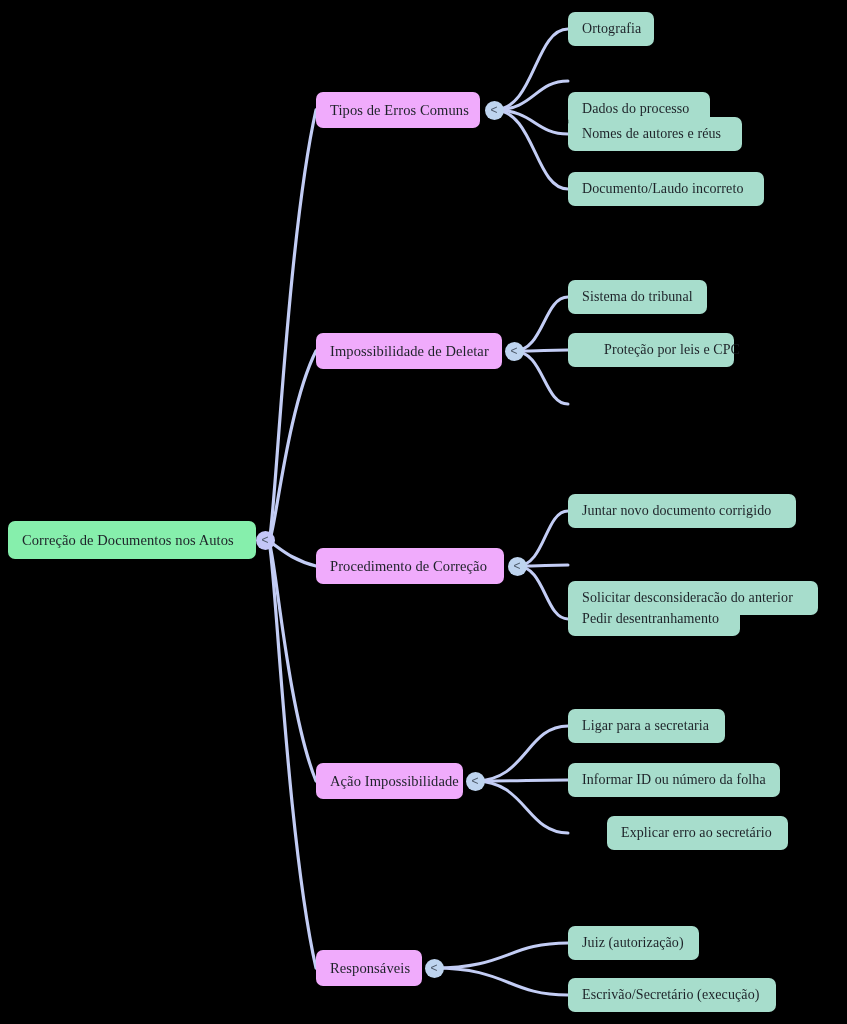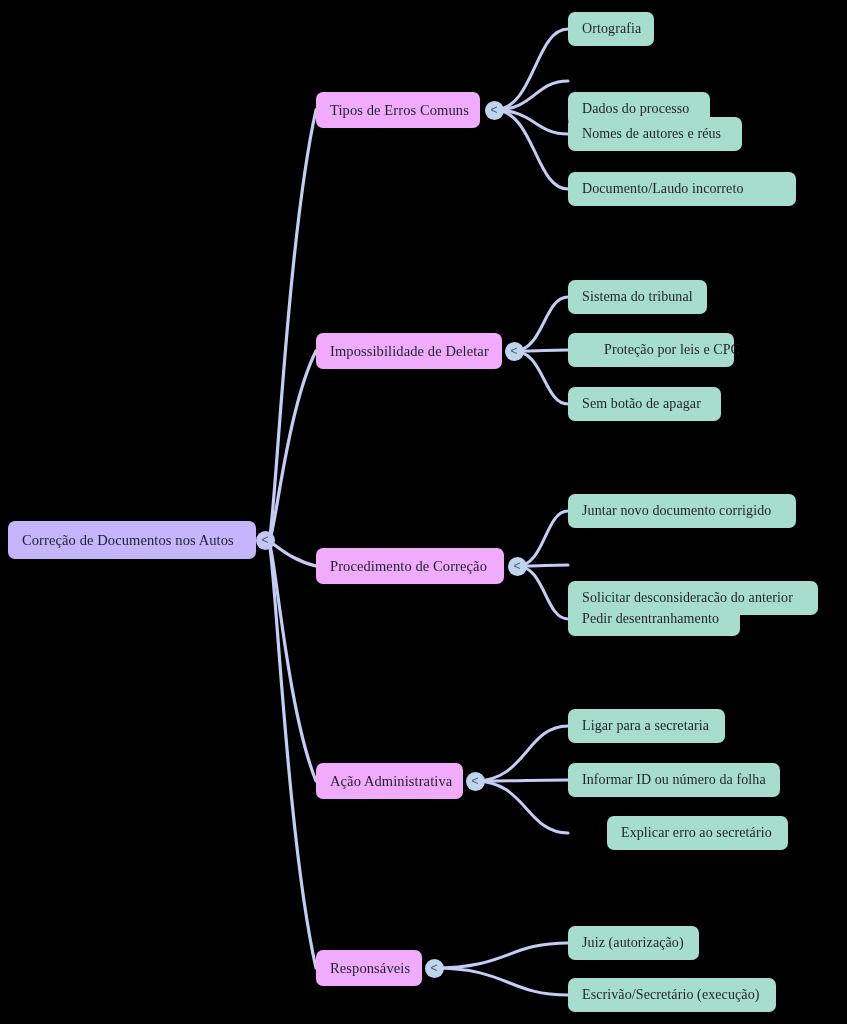--- a/index.html
+++ b/index.html
@@ -30,21 +30,21 @@
     align-items: center;
     border-radius: 7px;
     color: #1d2228;
     font-size: 14.5px;
     line-height: 1.15;
     white-space: nowrap;
     padding: 0 14px;
     letter-spacing: 0.1px;
   }
   .node-root {
-    background: #c4b5fd;
+    background: #86efac;
     height: 38px;
     font-size: 14.5px;
   }
   .node-branch {
     background: #f0abfc;
     height: 36px;
   }
   .node-leaf {
     background: #a7ddcc;
     height: 34px;
@@ -102,51 +102,48 @@
     <div class="collapse-dot dot-branch" style="left: 484.5px; top: 100.5px;">&lt;</div>
     <div class="node node-leaf" style="left: 568px; top: 12px; width: 86px;">
       <span>Ortografia</span>
     </div>
     <div class="node node-leaf" style="left: 568px; top: 64px; width: 142px; margin-top: 28px;">
       <span>Dados do processo</span>
     </div>
     <div class="node node-leaf" style="left: 568px; top: 117px; width: 174px;">
       <span>Nomes de autores e réus</span>
     </div>
-    <div class="node node-leaf" style="left: 568px; top: 172px; width: 228px;">
+    <div class="node node-leaf" style="left: 568px; top: 172px; width: 196px;">
       <span>Documento/Laudo incorreto</span>
     </div>
     <div class="node node-branch" style="left: 316px; top: 333px; width: 186px;">
       <span>Impossibilidade de Deletar</span>
     </div>
     <div class="collapse-dot dot-branch" style="left: 504.5px; top: 341.5px;">&lt;</div>
     <div class="node node-leaf" style="left: 568px; top: 280px; width: 139px;">
       <span>Sistema do tribunal</span>
     </div>
     <div class="node node-leaf" style="left: 568px; top: 333px; width: 166px; padding-left: 36px;">
       <span>Proteção por leis e CPC</span>
-    </div>
-    <div class="node node-leaf" style="left: 568px; top: 387px; width: 153px;">
-      <span>Sem botão de apagar</span>
     </div>
     <div class="node node-branch" style="left: 316px; top: 548px; width: 188px;">
       <span>Procedimento de Correção</span>
     </div>
     <div class="collapse-dot dot-branch" style="left: 507.5px; top: 556.5px;">&lt;</div>
     <div class="node node-leaf" style="left: 568px; top: 494px; width: 228px;">
       <span>Juntar novo documento corrigido</span>
     </div>
     <div class="node node-leaf" style="left: 568px; top: 548px; width: 250px; margin-top: 33px;">
       <span>Solicitar desconsideração do anterior</span>
     </div>
     <div class="node node-leaf" style="left: 568px; top: 602px; width: 172px;">
       <span>Pedir desentranhamento</span>
     </div>
     <div class="node node-branch" style="left: 316px; top: 763px; width: 147px;">
-      <span>Ação Administrativa</span>
+      <span>Ação Impossibilidade</span>
     </div>
     <div class="collapse-dot dot-branch" style="left: 465.5px; top: 771.5px;">&lt;</div>
     <div class="node node-leaf" style="left: 568px; top: 709px; width: 157px;">
       <span>Ligar para a secretaria</span>
     </div>
     <div class="node node-leaf" style="left: 568px; top: 763px; width: 212px; text-align: center;">
       <span>Informar ID ou número da folha</span>
     </div>
     <div class="node node-leaf" style="left: 568px; top: 816px; width: 181px; margin-left: 39px;">
       <span>Explicar erro ao secretário</span>

